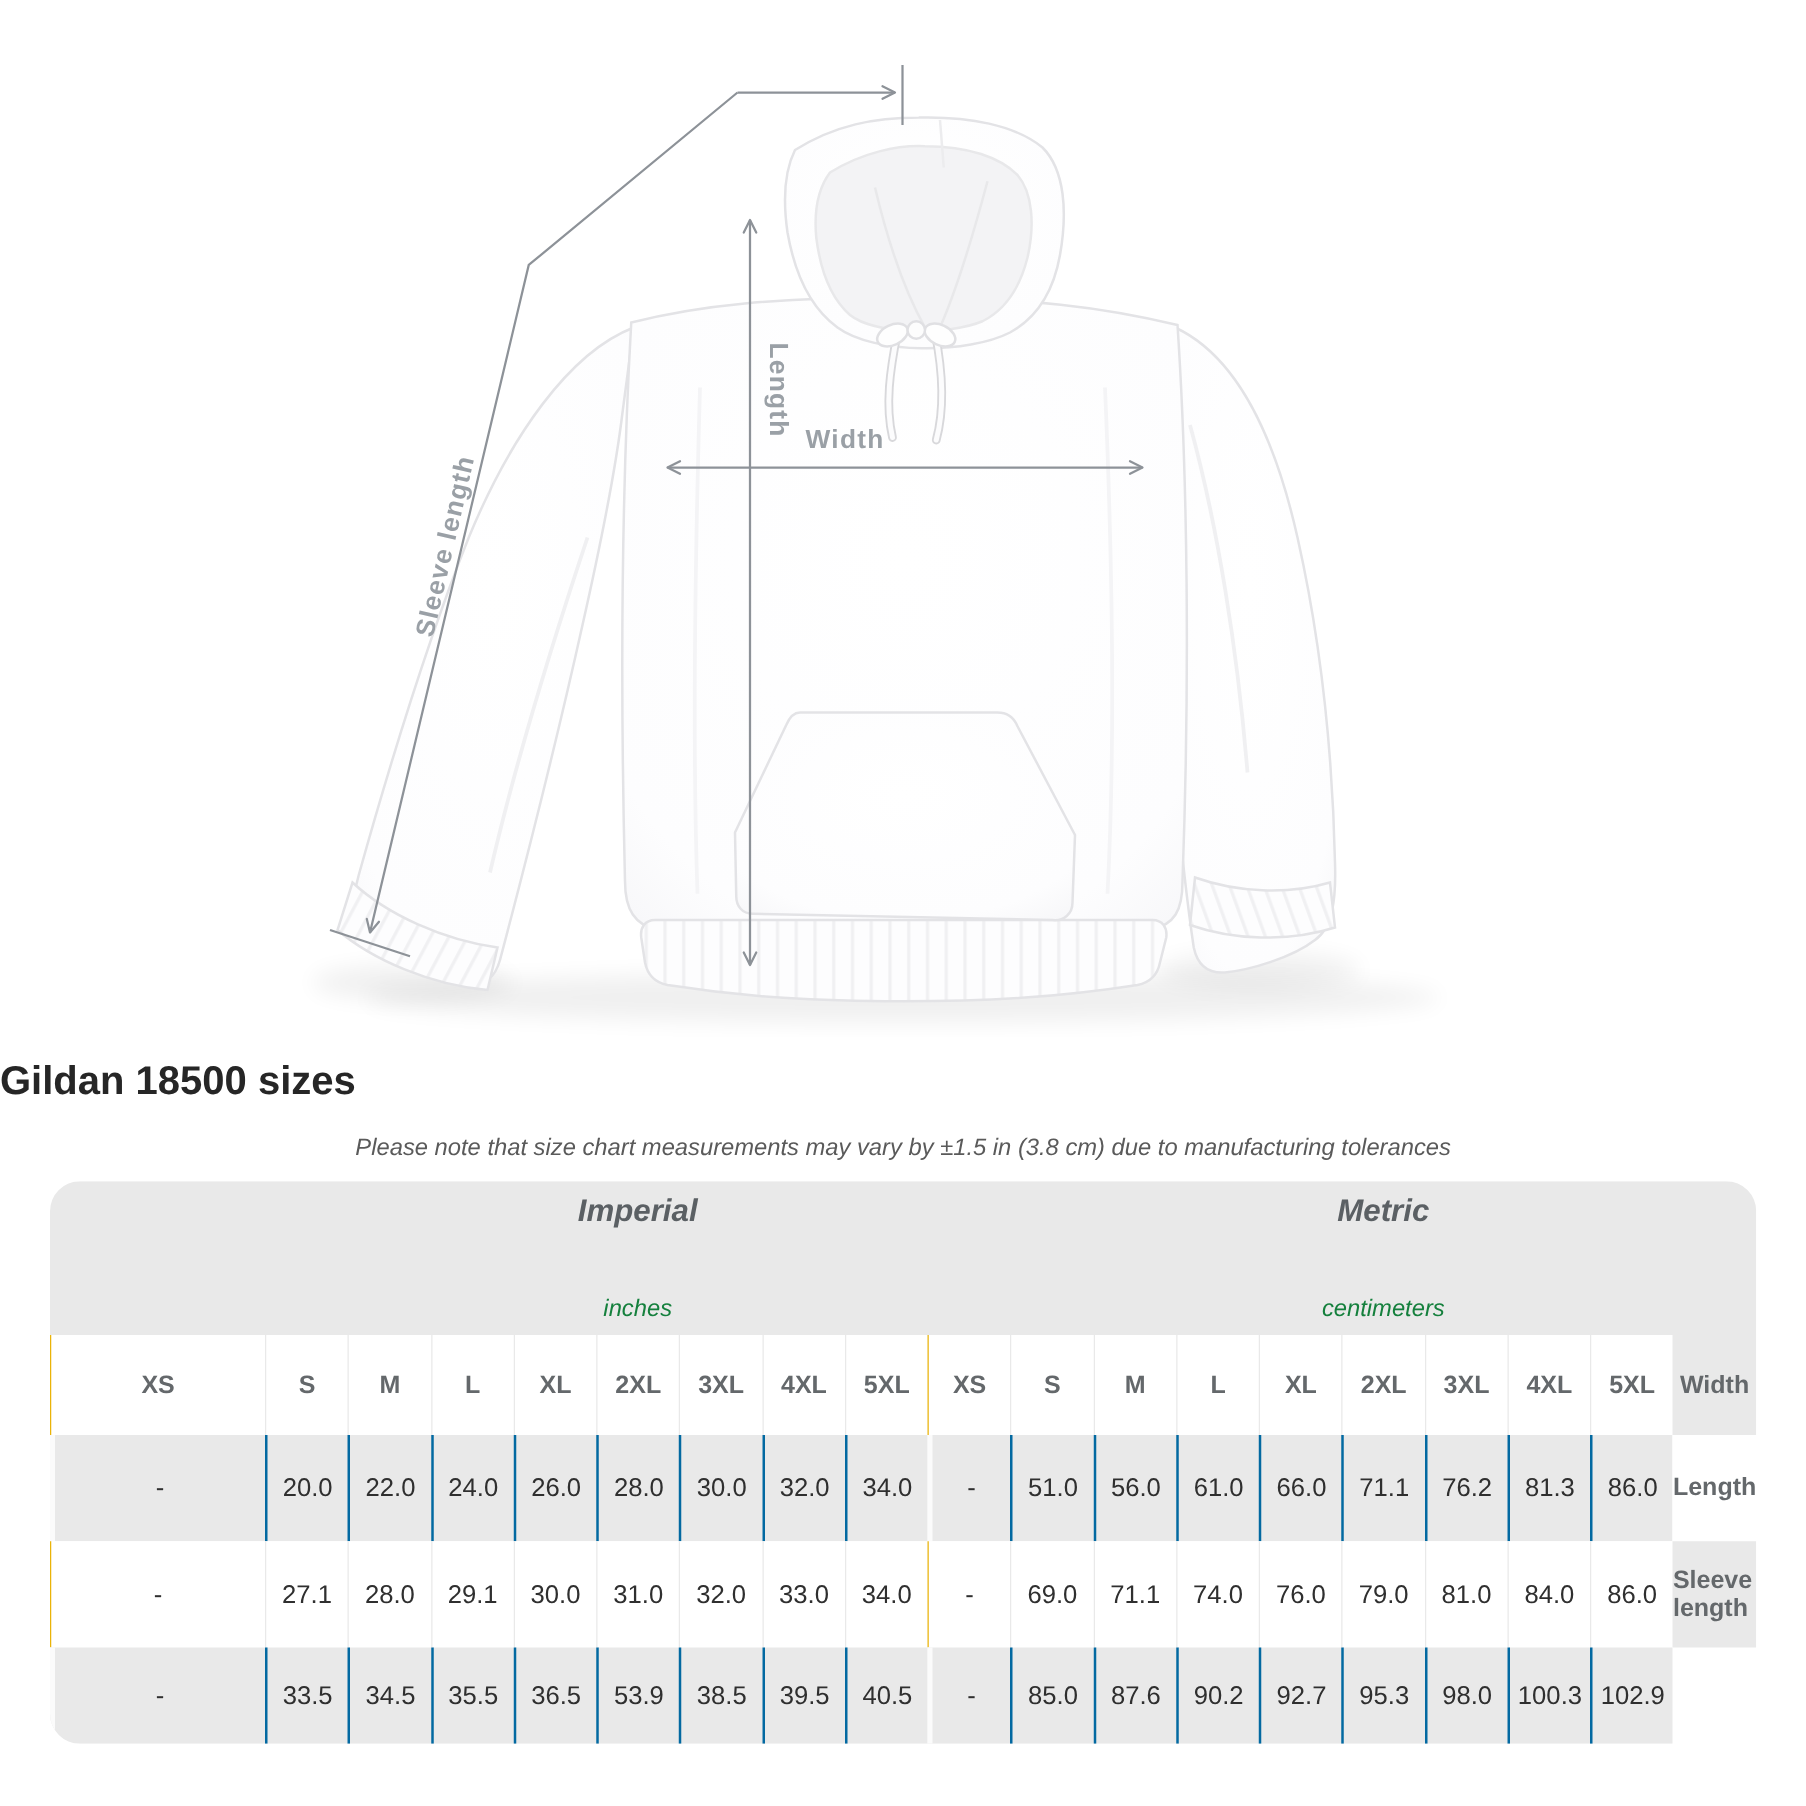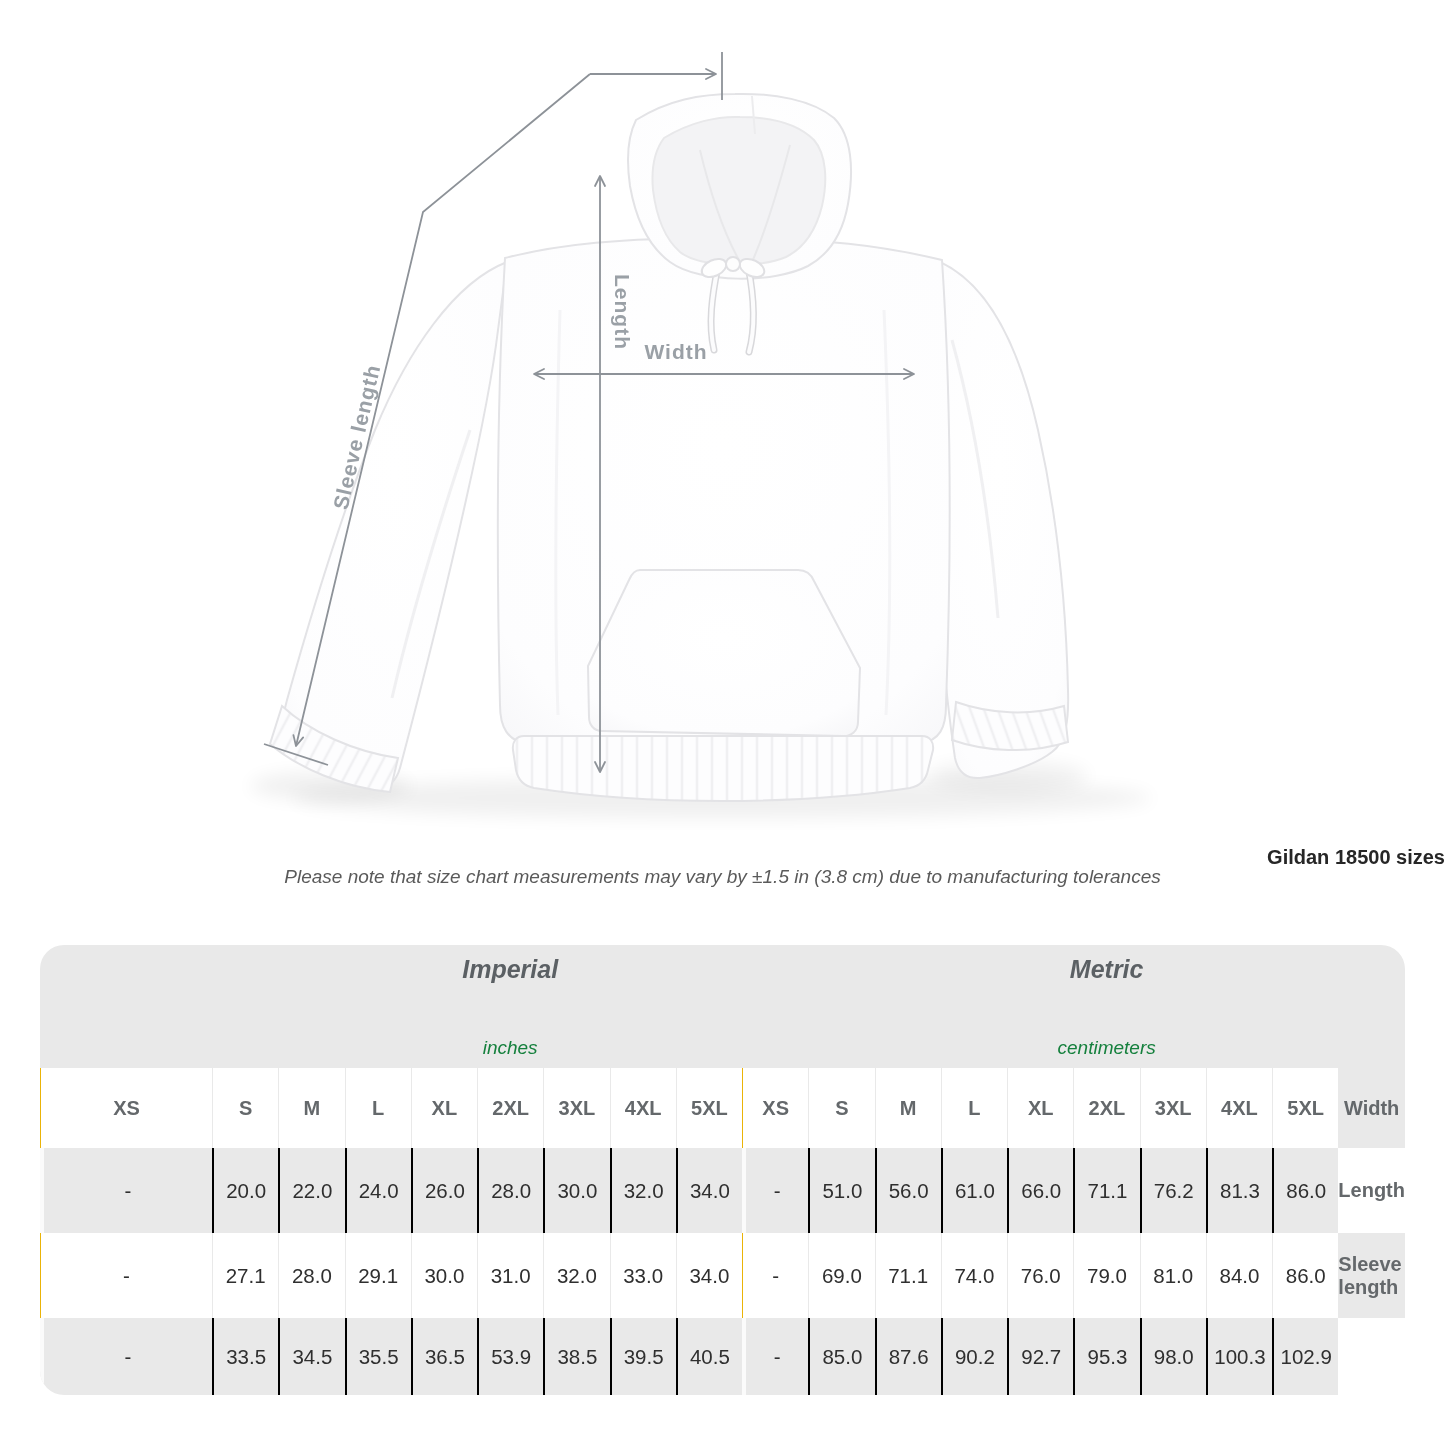--- a/index.html
+++ b/index.html
@@ -14,25 +14,25 @@
   .measure-label{
     position:absolute;font-weight:bold;font-size:21px;letter-spacing:1px;
     color:#9aa0a6;white-space:nowrap;
   }
   .label-length{left:622px;top:312px;transform:translate(-50%,-50%) rotate(90deg);}
   .label-width{left:676px;top:352px;transform:translate(-50%,-50%);}
   .label-sleeve{left:357px;top:437px;transform:translate(-50%,-50%) rotate(-77deg);}
 
   
   .title{
-    position:absolute;left:0;top:846px;width:1445px;margin:0;text-align:right;
-    font-size:20px;font-weight:bold;color:#262626;
+    position:absolute;left:0;top:846px;width:1445px;margin:0;text-align:left;
+    font-size:32px;font-weight:bold;color:#262626;
   }
   .subtitle{
-    position:absolute;left:0;top:866px;width:1445px;margin:0;text-align:center;
+    position:absolute;left:0;top:908px;width:1445px;margin:0;text-align:center;
     font-size:19px;font-style:italic;color:#5a5a5a;
   }
 
   
   .size-table{
     position:absolute;left:40px;top:945px;width:1365px;height:450px;
     display:grid;
     grid-template-columns:172px repeat(18,1fr);
     grid-template-rows:123px 80px 85px 85px 77px;
     border-radius:24px;overflow:hidden;background:#ffffff;
@@ -40,21 +40,21 @@
   .cell{display:flex;flex-direction:column;align-items:center;justify-content:center;}
   .cell.gray{background:#e9e9e9;}
   .cell.white{background:#ffffff;}
   .cell.band{background:#e9e9e9;gap:48px;}
   .group{grid-column:span 9;}
   .group-name{font-size:25px;font-weight:bold;font-style:italic;color:#5b6064;}
   .group-unit{font-size:19px;font-style:italic;color:#15803d;margin-top:5px;}
   .rowlabel,.sizehead{font-weight:bold;font-size:20px;color:#64686b;}
   .val{font-size:20.5px;color:#2f2f2f;}
   .cell.white.vsep{border-left:1px solid #e9e9e9;}
-  .cell.gray.vsep{border-left:2px solid #000000;}
+  .cell.gray.vsep{border-left:2px solid #0369a1;}
   .cell.white.groupsep{border-left:1px solid #eab308;}
   .cell.gray.groupsep{border-left:4px solid #fbfbfb;}
 </style>
 </head>
 <body>
 
 <div class="page">
 
   <div class="diagram">
     <svg width="1445" height="830" viewBox="0 0 1445 830">

